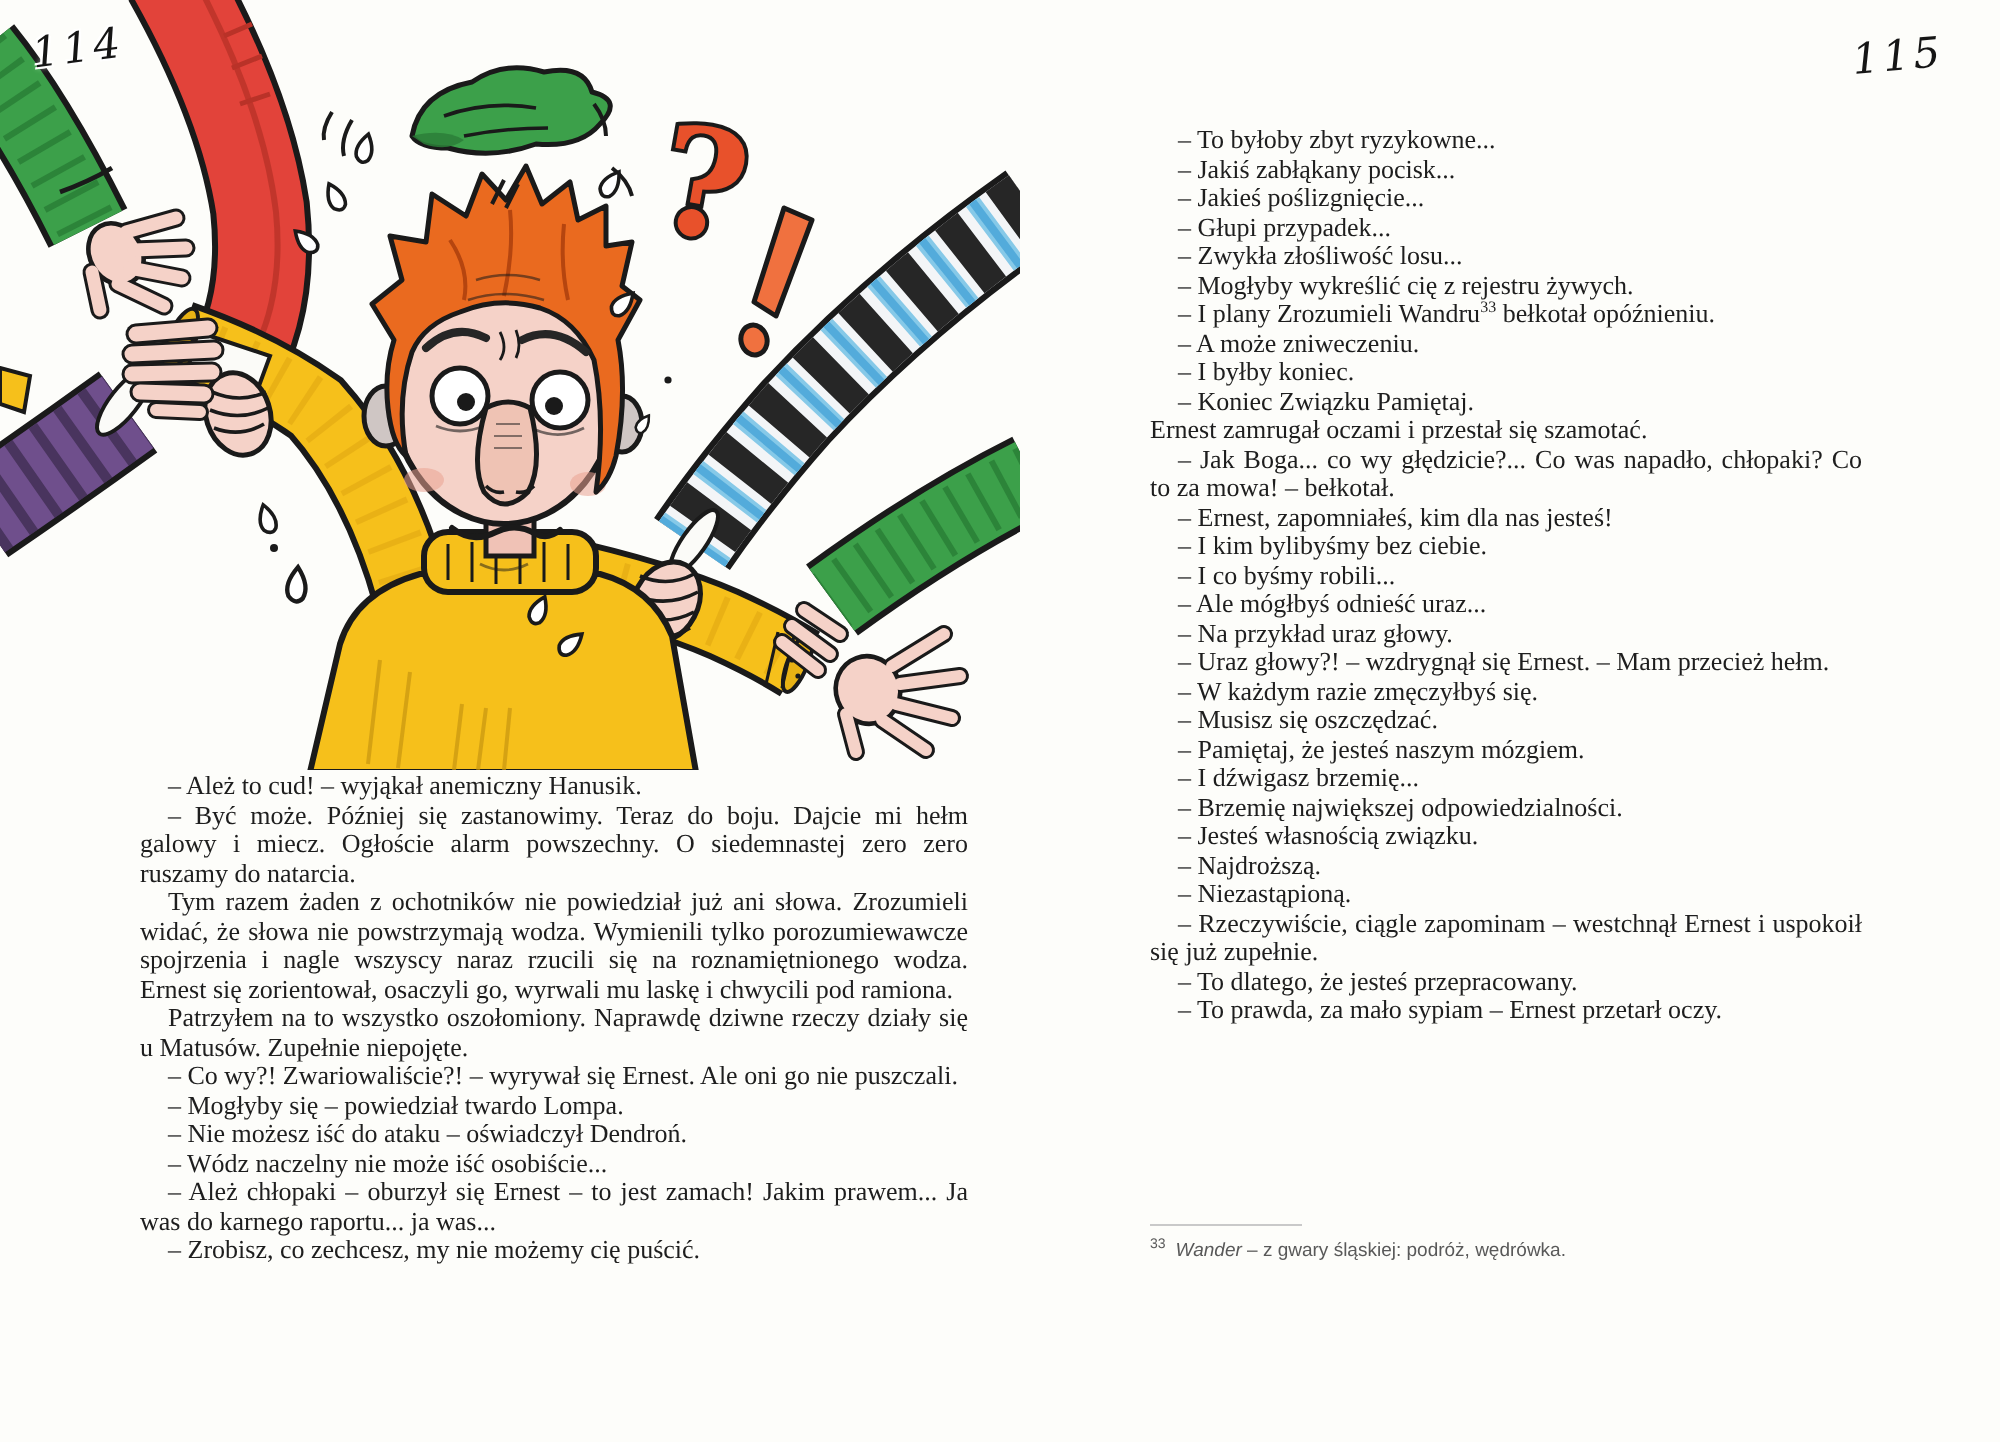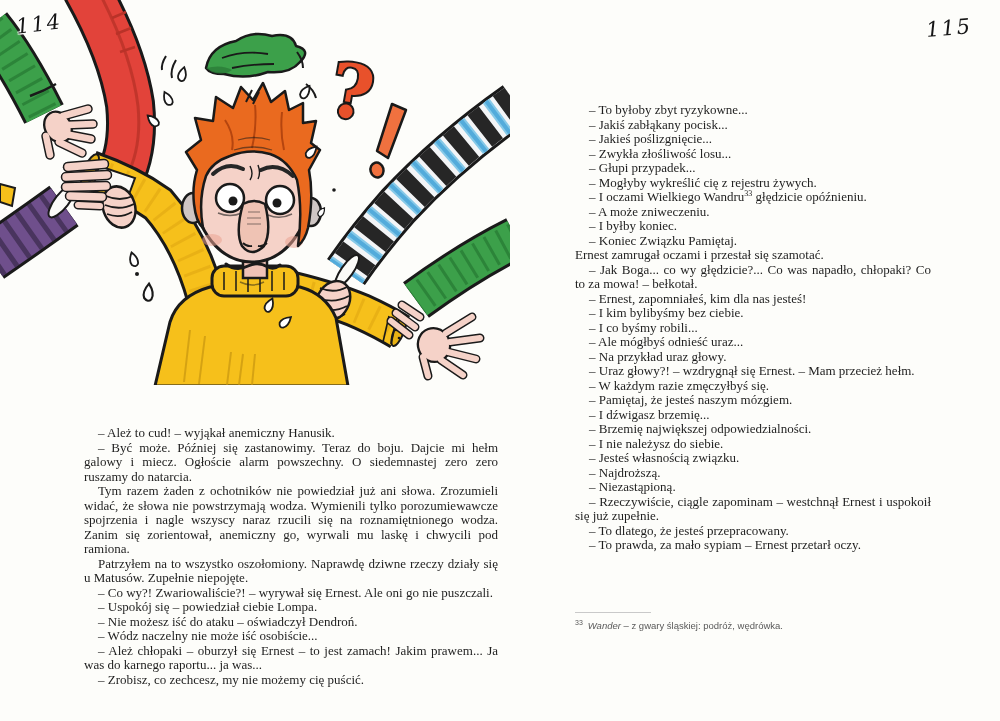--- a/index.html
+++ b/index.html
@@ -8,22 +8,22 @@
   .spread{position:relative;width:1000px;height:721px;}
 
   .page-num{position:absolute;font-family:"DejaVu Serif",serif;font-style:italic;
             font-size:21px;color:#151515;letter-spacing:2px;z-index:6;}
   .page-num.left{left:16px;top:12px;transform:rotate(-7deg);
      text-shadow:-1px -1px 0 #fff,1px -1px 0 #fff,-1px 1px 0 #fff,1px 1px 0 #fff,0 0 3px #fff;}
   .page-num.right{right:28px;top:16px;transform:rotate(-5deg);}
 
   .illustration{position:absolute;left:0;top:0;width:510px;height:385px;z-index:1;}
 
-  .text-block{position:absolute;z-index:2;margin-top:40px;}
-  .text-block.leftpage{left:84px;top:386px;width:414px;}
+  .text-block{position:absolute;z-index:2;}
+  .text-block.leftpage{left:70px;top:386px;width:414px;}
   .text-block.rightpage{left:575px;top:63px;width:356px;}
   .text-block p{margin:0;font-size:13px;line-height:14.5px;text-align:justify;
                 text-indent:14px;color:#1e1e1e;}
   .text-block p.noindent{text-indent:0;}
   sup.fn{font-size:8px;line-height:0;vertical-align:5px;}
 
   .footnote-wrap{position:absolute;left:575px;top:612px;width:356px;z-index:2;}
   .fn-rule{width:76px;border-top:1px solid #c9c9c9;margin-bottom:7px;}
   .footnote{font-family:"Liberation Sans",sans-serif;font-size:9.5px;color:#595959;}
   .footnote sup{font-size:7px;margin-right:5px;vertical-align:4px;line-height:0;}
@@ -250,54 +250,54 @@
       <use href="#drop" transform="translate(286,322) rotate(45)"></use>
       <use href="#drop" transform="translate(322,212) rotate(30) scale(0.7)"></use>
       <circle cx="137" cy="274" r="2" fill="#1a1a1a" stroke="none"></circle>
       <circle cx="334" cy="190" r="1.8" fill="#1a1a1a" stroke="none"></circle>
     </g>
   </svg>
 
   <div class="text-block leftpage">
     <p>– Ależ to cud! – wyjąkał anemiczny Hanusik.</p>
     <p>– Być może. Później się zastanowimy. Teraz do boju. Dajcie mi hełm galowy i miecz. Ogłoście alarm powszechny. O siedemnastej zero zero ruszamy do natarcia.</p>
-    <p>Tym razem żaden z ochotników nie powiedział już ani słowa. Zrozumieli widać, że słowa nie powstrzymają wodza. Wymienili tylko porozumiewawcze spojrzenia i nagle wszyscy naraz rzucili się na roznamiętnionego wodza. Zanim się zorientował, anemiczny go, wyrwali mu laskę i chwycili pod ramiona.</p>
+    <p>Tym razem żaden z ochotników nie powiedział już ani słowa. Zrozumieli widać, że słowa nie powstrzymają wodza. Wymienili tylko porozumiewawcze spojrzenia i nagle wszyscy naraz rzucili się na roznamiętnionego wodza. Ernest się zorientował, osaczyli go, wyrwali mu laskę i chwycili pod ramiona.</p>
     <p>Patrzyłem na to wszystko oszołomiony. Naprawdę dziwne rzeczy działy się u Matusów. Zupełnie niepojęte.</p>
     <p>– Co wy?! Zwariowaliście?! – wyrywał się Ernest. Ale oni go nie puszczali.</p>
-    <p>– Uspokój się – powiedział ciebie Lompa.</p>
+    <p>– Mogłyby się – powiedział twardo Lompa.</p>
     <p>– Nie możesz iść do ataku – oświadczył Dendroń.</p>
     <p>– Wódz naczelny nie może iść osobiście...</p>
     <p>– Ależ chłopaki – oburzył się Ernest – to jest zamach! Jakim prawem... Ja was do karnego raportu... ja was...</p>
     <p>– Zrobisz, co zechcesz, my nie możemy cię puścić.</p>
   </div>
 
   <div class="text-block rightpage">
     <p>– To byłoby zbyt ryzykowne...</p>
     <p>– Jakiś zabłąkany pocisk...</p>
     <p>– Jakieś poślizgnięcie...</p>
+    <p>– Głupi przypadek...</p>
     <p>– Zwykła złośliwość losu...</p>
-    <p>– Głupi przypadek...</p>
     <p>– Mogłyby wykreślić cię z rejestru żywych.</p>
-    <p><span>– I oczami Wielkiego Wandru</span><sup class="fn"><span>33</span></sup><span> głędzicie opóźnieniu.</span></p>
+    <p><span>– I plany Zrozumieli Wandru</span><sup class="fn"><span>33</span></sup><span> bełkotał opóźnieniu.</span></p>
     <p>– A może zniweczeniu.</p>
     <p>– I byłby koniec.</p>
     <p>– Koniec Związku Pamiętaj.</p>
     <p class="noindent">Ernest zamrugał oczami i przestał się szamotać.</p>
     <p>– Jak Boga... co wy głędzicie?... Co was napadło, chłopaki? Co to za mowa! – bełkotał.</p>
     <p>– Ernest, zapomniałeś, kim dla nas jesteś!</p>
     <p>– I kim bylibyśmy bez ciebie.</p>
     <p>– I co byśmy robili...</p>
     <p>– Ale mógłbyś odnieść uraz...</p>
     <p>– Na przykład uraz głowy.</p>
     <p>– Uraz głowy?! – wzdrygnął się Ernest. – Mam przecież hełm.</p>
     <p>– W każdym razie zmęczyłbyś się.</p>
+    <p>– Musisz się oszczędzać.</p>
     <p>– Pamiętaj, że jesteś naszym mózgiem.</p>
     <p>– I dźwigasz brzemię...</p>
     <p>– Brzemię największej odpowiedzialności.</p>
-    <p>– I nie należysz do siebie.</p>
     <p>– Jesteś własnością związku.</p>
     <p>– Najdroższą.</p>
     <p>– Niezastąpioną.</p>
     <p>– Rzeczywiście, ciągle zapominam – westchnął Ernest i uspokoił się już zupełnie.</p>
     <p>– To dlatego, że jesteś przepracowany.</p>
     <p>– To prawda, za mało sypiam – Ernest przetarł oczy.</p>
   </div>
 
   <div class="footnote-wrap">
     <div class="fn-rule"></div>

